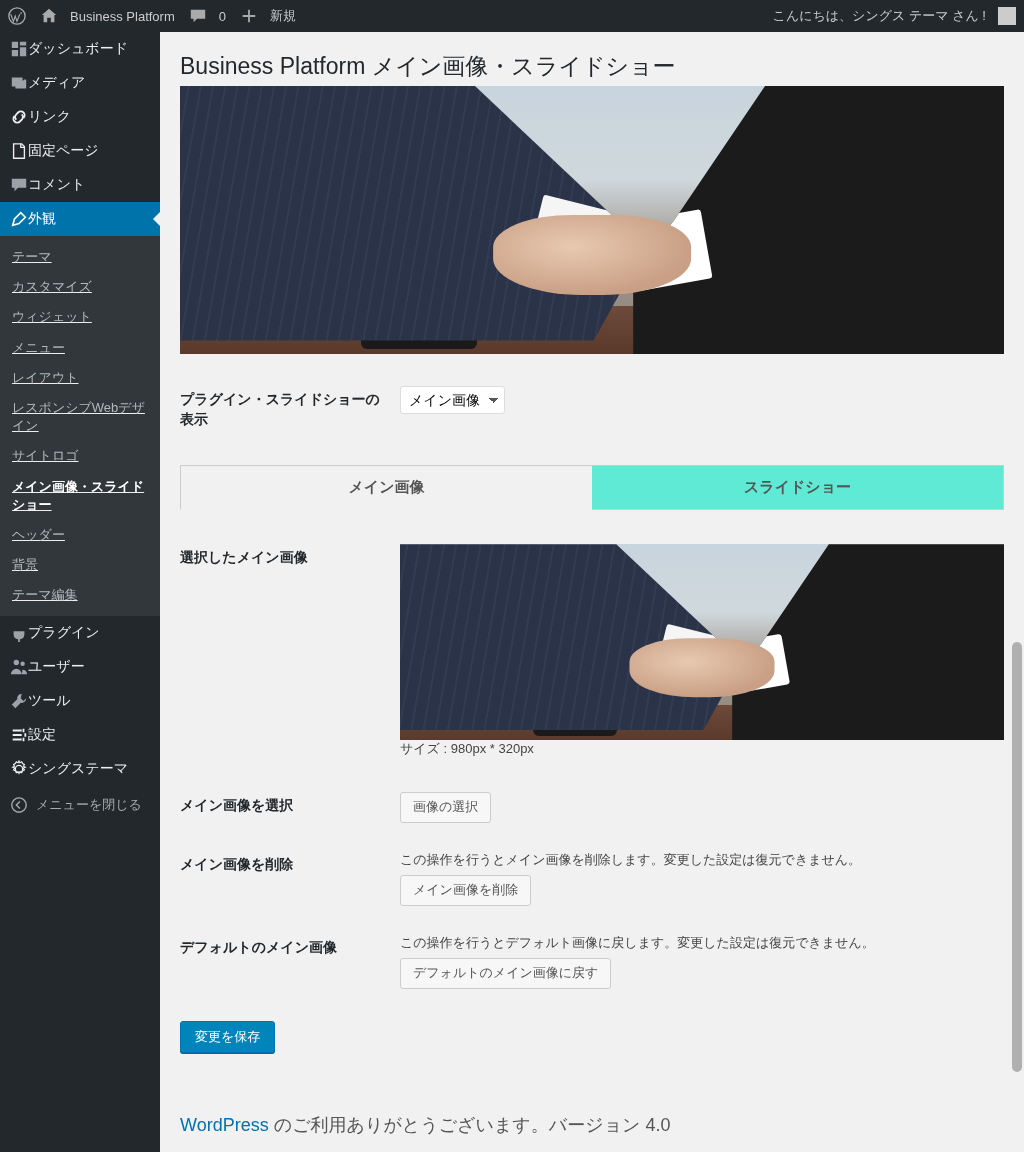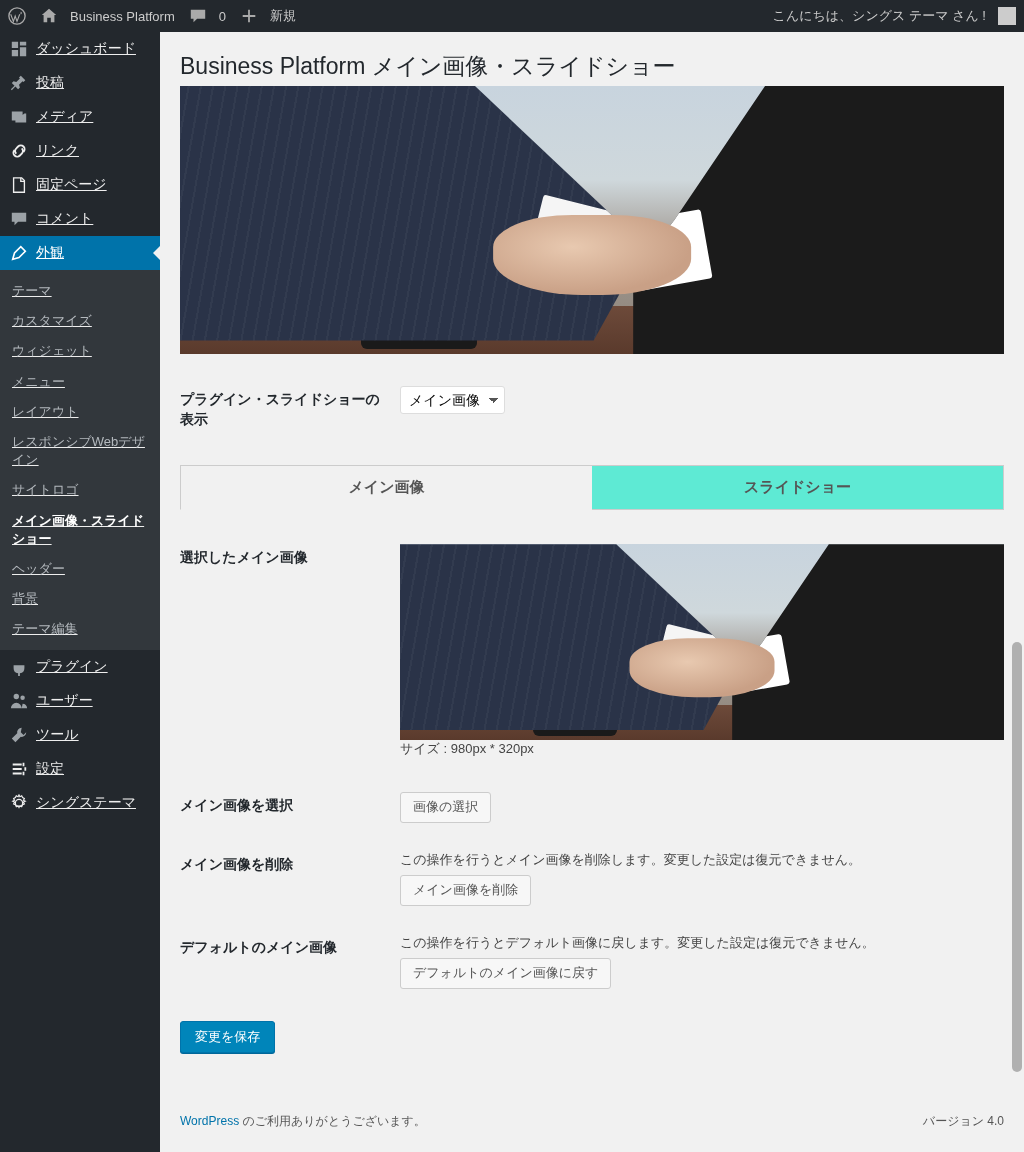--- a/index.html
+++ b/index.html
@@ -8,21 +8,21 @@
 
 .adminbar { position: fixed; top: 0; left: 0; right: 0; height: 32px; background: #23282d; color: #eee; display: flex; align-items: center; padding: 0 8px; z-index: 100; font-size: 13px; }
 .adminbar-left { display: flex; align-items: center; gap: 14px; }
 .adminbar-right { margin-left: auto; display: flex; align-items: center; gap: 8px; }
 .adminbar .ab-item { display: flex; align-items: center; gap: 12px; color: #ccc; cursor: pointer; }
 .ab-icon { width: 18px; height: 18px; fill: #aaa; }
 .avatar { width: 18px; height: 18px; background: #ccc; display: inline-block; }
 
 
 .sidebar { position: fixed; top: 32px; left: 0; bottom: 0; width: 160px; background: #23282d; color: #eee; overflow-y: auto; }
-.menu-item { display: flex; align-items: center; gap: 8px; padding: 8px 10px; color: #eee; cursor: pointer; font-size: 14px; text-decoration: underline; }
+.menu-item { display: flex; align-items: center; padding: 8px 10px; color: #eee; cursor: pointer; font-size: 14px; }
 .menu-item.current { background: #0073aa; color: #fff; position: relative; }
 .menu-item.current::after { content: ""; position: absolute; right: -1px; top: 50%; transform: translateY(-50%); border: 8px solid transparent; border-right-color: #f1f1f1; }
 .menu-icon { width: 18px; height: 18px; fill: #9ca2a7; flex-shrink: 0; }
 .menu-item.current .menu-icon { fill: #fff; }
 .submenu { background: #32373c; padding: 6px 0; text-decoration: underline; }
 .submenu-item { padding: 6px 12px; color: #b4b9be; cursor: pointer; font-size: 13px; line-height: 1.4; }
 .submenu-item.current { color: #fff; font-weight: 600; }
 .collapse { display: flex; align-items: center; gap: 8px; padding: 10px; color: #aaa; cursor: pointer; font-size: 13px; }
 
 
@@ -54,21 +54,21 @@
 
 .tabs { display: flex; margin-bottom: 20px; }
 .tab { flex: 1; text-align: center; padding: 12px; font-size: 15px; font-weight: 600; color: #555; background: #e5e5e5; border: 1px solid #ccc; cursor: pointer; }
 .tab.active { background: #f1f1f1; border-bottom-color: #f1f1f1; border-right: none; }
 .tab:not(.active) { background: #5eead4; border-left: none; }
 
 .desc { font-size: 13px; color: #444; margin-bottom: 6px; display: block; }
 .button { display: inline-block; padding: 4px 12px; border: 1px solid #ccc; border-radius: 3px; background: #f7f7f7; color: #555; font-size: 13px; cursor: pointer; line-height: 1.6; }
 .button-primary { display: inline-block; padding: 6px 14px; border: 1px solid #0073aa; border-radius: 3px; background: #0085ba; color: #fff; font-size: 13px; cursor: pointer; font-weight: 400; box-shadow: 0 1px 0 #006799; }
 
-.footer { margin-top: 60px; display: flex; justify-content: space-between; color: #555; font-size: 12px; }
+.footer { margin-top: 60px; display: flex; justify-content: flex-start; color: #555; font-size: 18px; }
 .footer a { color: #0073aa; text-decoration: none; }
 
 .scrollbar { position: fixed; right: 0; top: 32px; bottom: 0; width: 14px; background: #f1f1f1; }
 .scrollbar-thumb { position: absolute; left: 2px; right: 2px; top: 610px; height: 430px; background: #b0b0b0; border-radius: 6px; }
 </style>
 </head>
 <body>
 
 <div class="adminbar">
   <div class="adminbar-left">
@@ -104,26 +104,20 @@
     </span>
   </div>
 </div>
 
 <div class="sidebar" id="sidebar">
     <div class="menu-item">
       <svg class="menu-icon" viewBox="0 0 20 20">
         <path d="M2 2h7v7H2zM11 2h7v4h-7zM11 8h7v10h-7zM2 11h7v7H2z"></path>
       </svg>
       <span>ダッシュボード</span>
-    </div>
-    <div class="menu-item">
-      <svg class="menu-icon" viewBox="0 0 20 20">
-        <path d="M12 2l5 5-2 2-1-1-4 4 1 3-2 2-3-3-4 4-1-1 4-4-3-3 2-2 3 1 4-4-1-1z"></path>
-      </svg>
-      <span>投稿</span>
     </div>
     <div class="menu-item">
       <svg class="menu-icon" viewBox="0 0 20 20">
         <path d="M2 4h12v10H2zM6 4v10M16 6h2v10H6v-2"></path>
       </svg>
       <span>メディア</span>
     </div>
     <div class="menu-item">
       <svg class="menu-icon" viewBox="0 0 20 20">
         <path d="M7 13a4 4 0 010-6l2-2a4 4 0 016 6M13 7a4 4 0 010 6l-2 2a4 4 0 01-6-6" fill="none" stroke="currentColor" stroke-width="2"></path>
@@ -184,20 +178,27 @@
       <svg class="menu-icon" viewBox="0 0 20 20">
         <path d="M3 5h10M3 10h10M3 15h10M15 3v4M17 8v4M15 13v4" stroke="currentColor" stroke-width="2" fill="none"></path>
       </svg>
       <span>設定</span>
     </div>
     <div class="menu-item">
       <svg class="menu-icon" viewBox="0 0 20 20">
         <path d="M10 6a4 4 0 100 8 4 4 0 000-8zM10 1l1 2 2-1 1 2 2 1-1 2 2 1-2 1 1 2-2 1-1 2-2-1-1 2-1-2-2 1-1-2-2-1 1-2-2-1 2-1-1-2 2-1 1-2 2 1z" fill="none" stroke="currentColor" stroke-width="1.3"></path>
       </svg>
       <span>シングステーマ</span>
+    </div>
+    <div class="collapse">
+      <svg class="menu-icon" viewBox="0 0 20 20">
+        <circle cx="10" cy="10" r="8" fill="none" stroke="#aaa" stroke-width="1.5"></circle>
+        <path d="M11 6l-4 4 4 4" fill="none" stroke="#aaa" stroke-width="1.5"></path>
+      </svg>
+      <span>メニューを閉じる</span>
     </div>
   </div>
 
 <div class="content">
   <h1 class="page-title">Business Platform メイン画像・スライドショー</h1>
 
   <div class="hero">
     <div class="handshake-scene">
       <div class="desk"></div>
         <div class="camera"></div>

